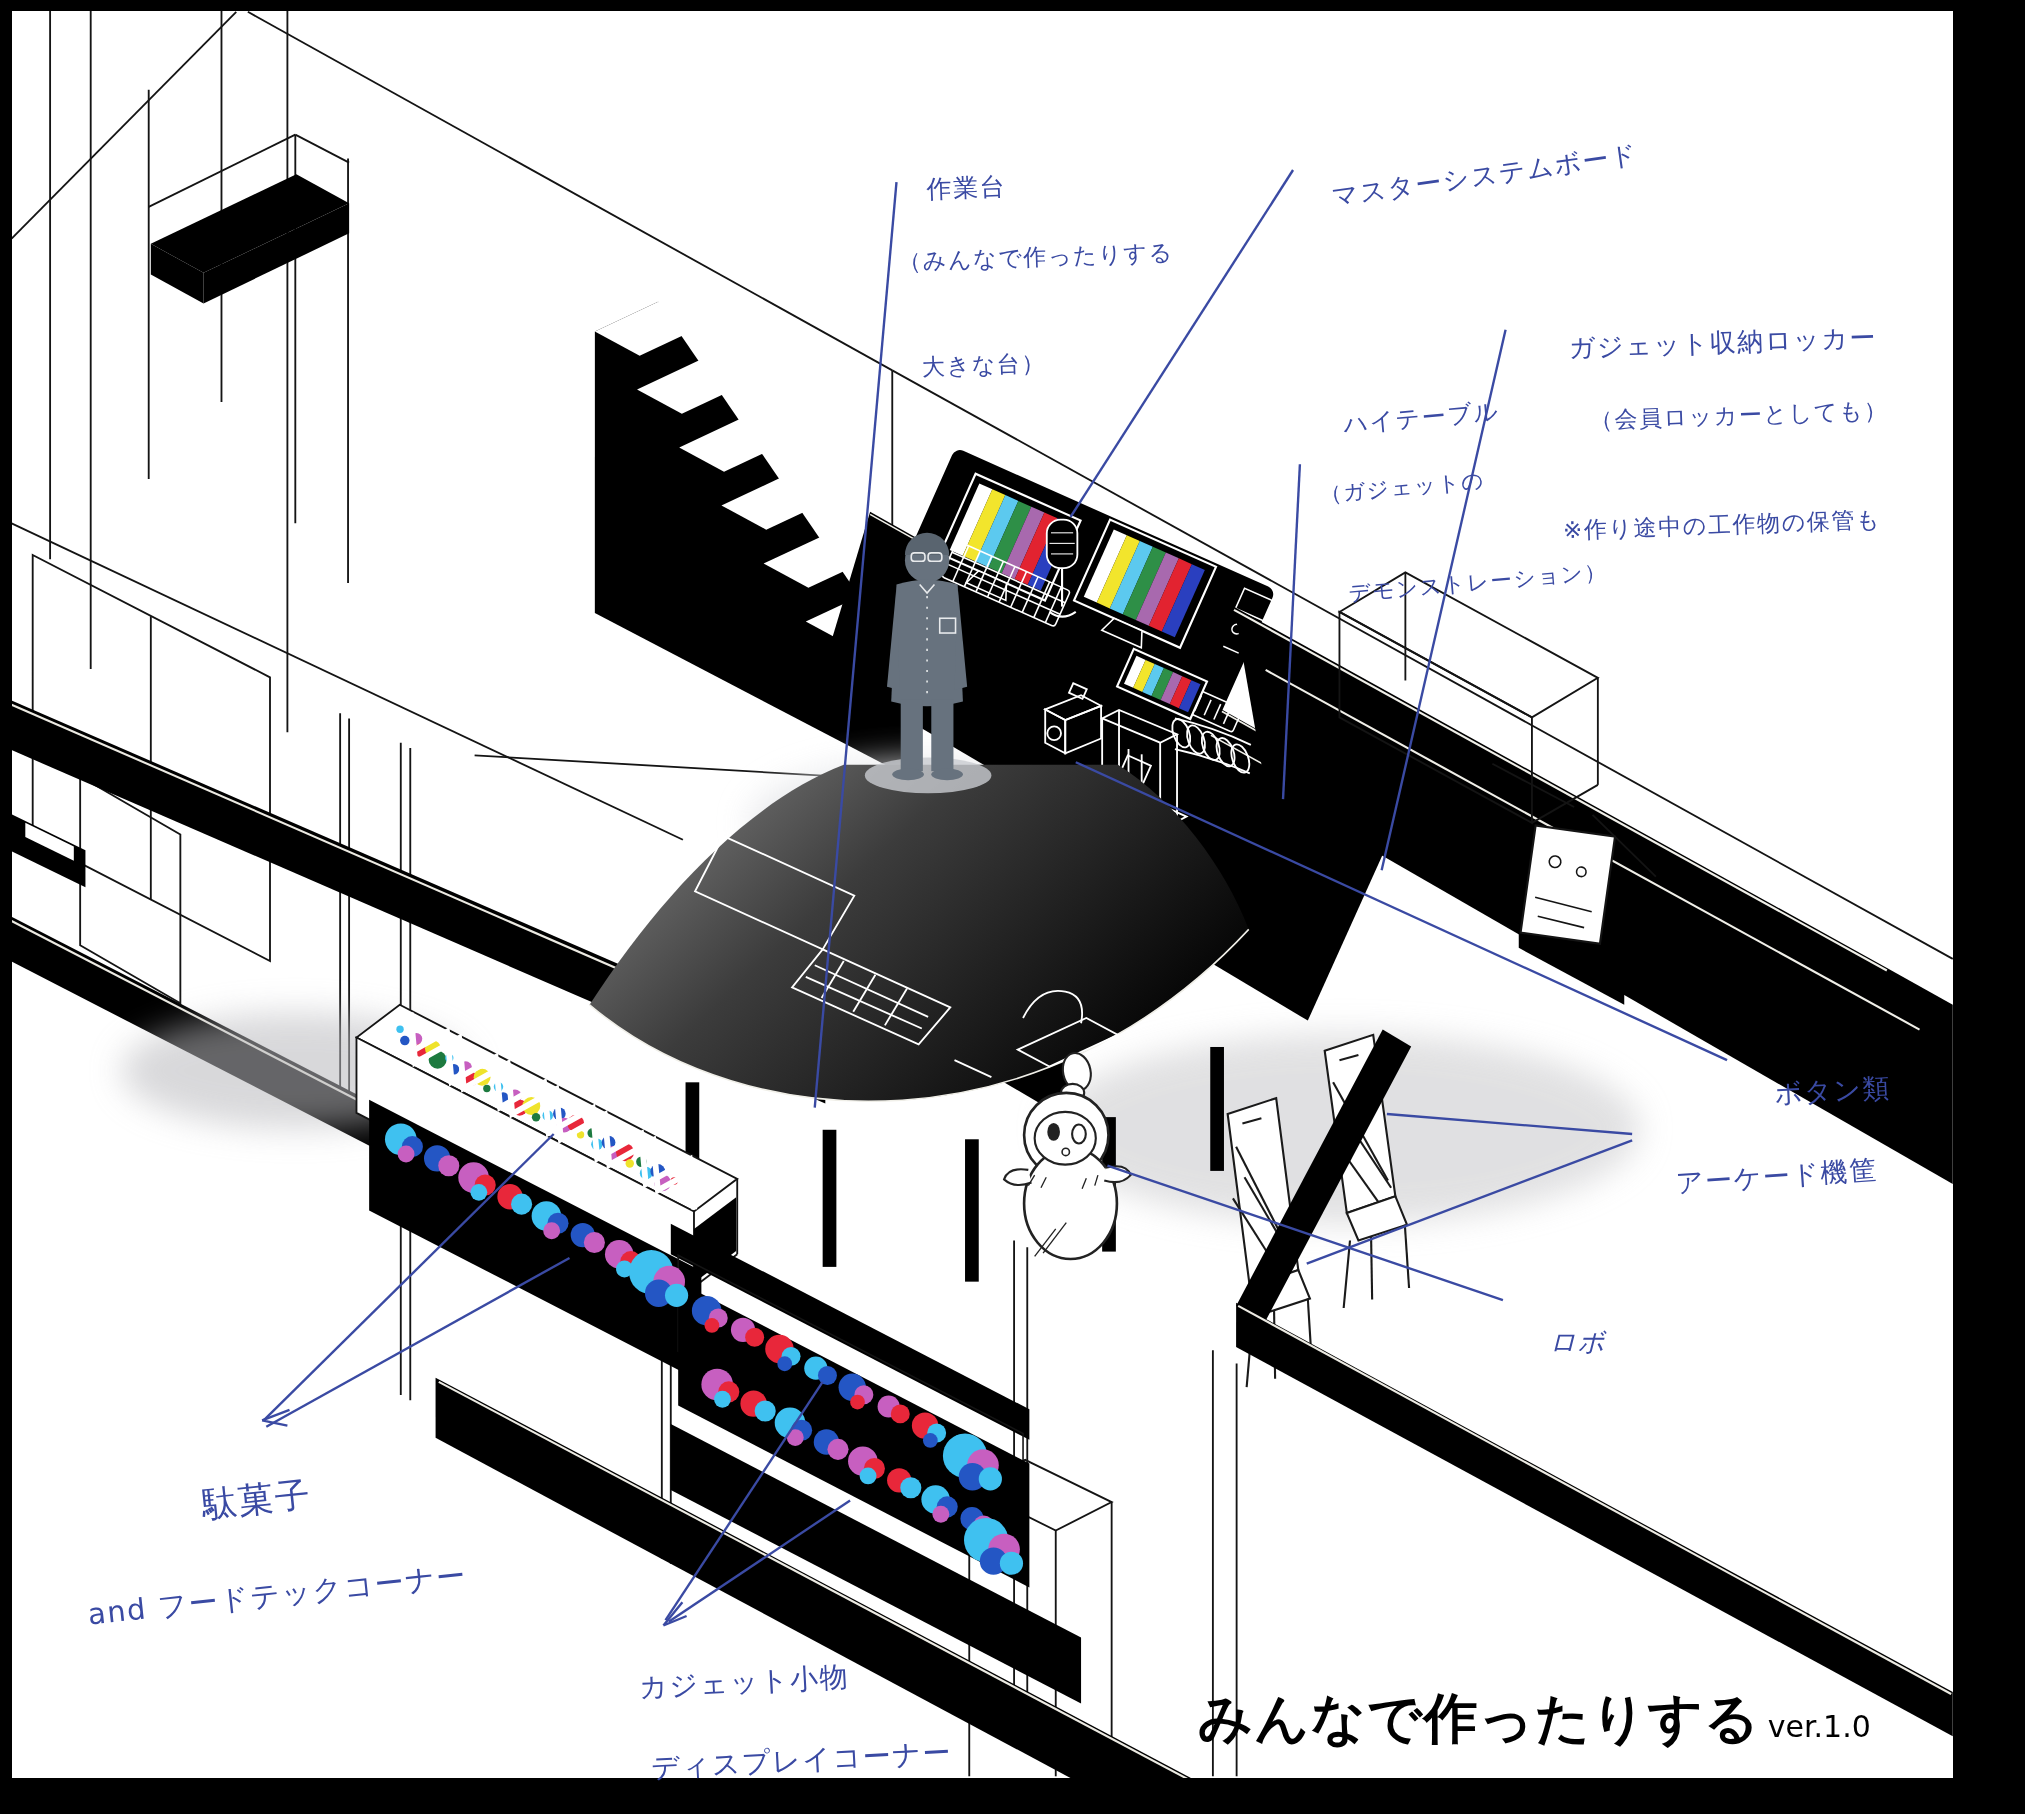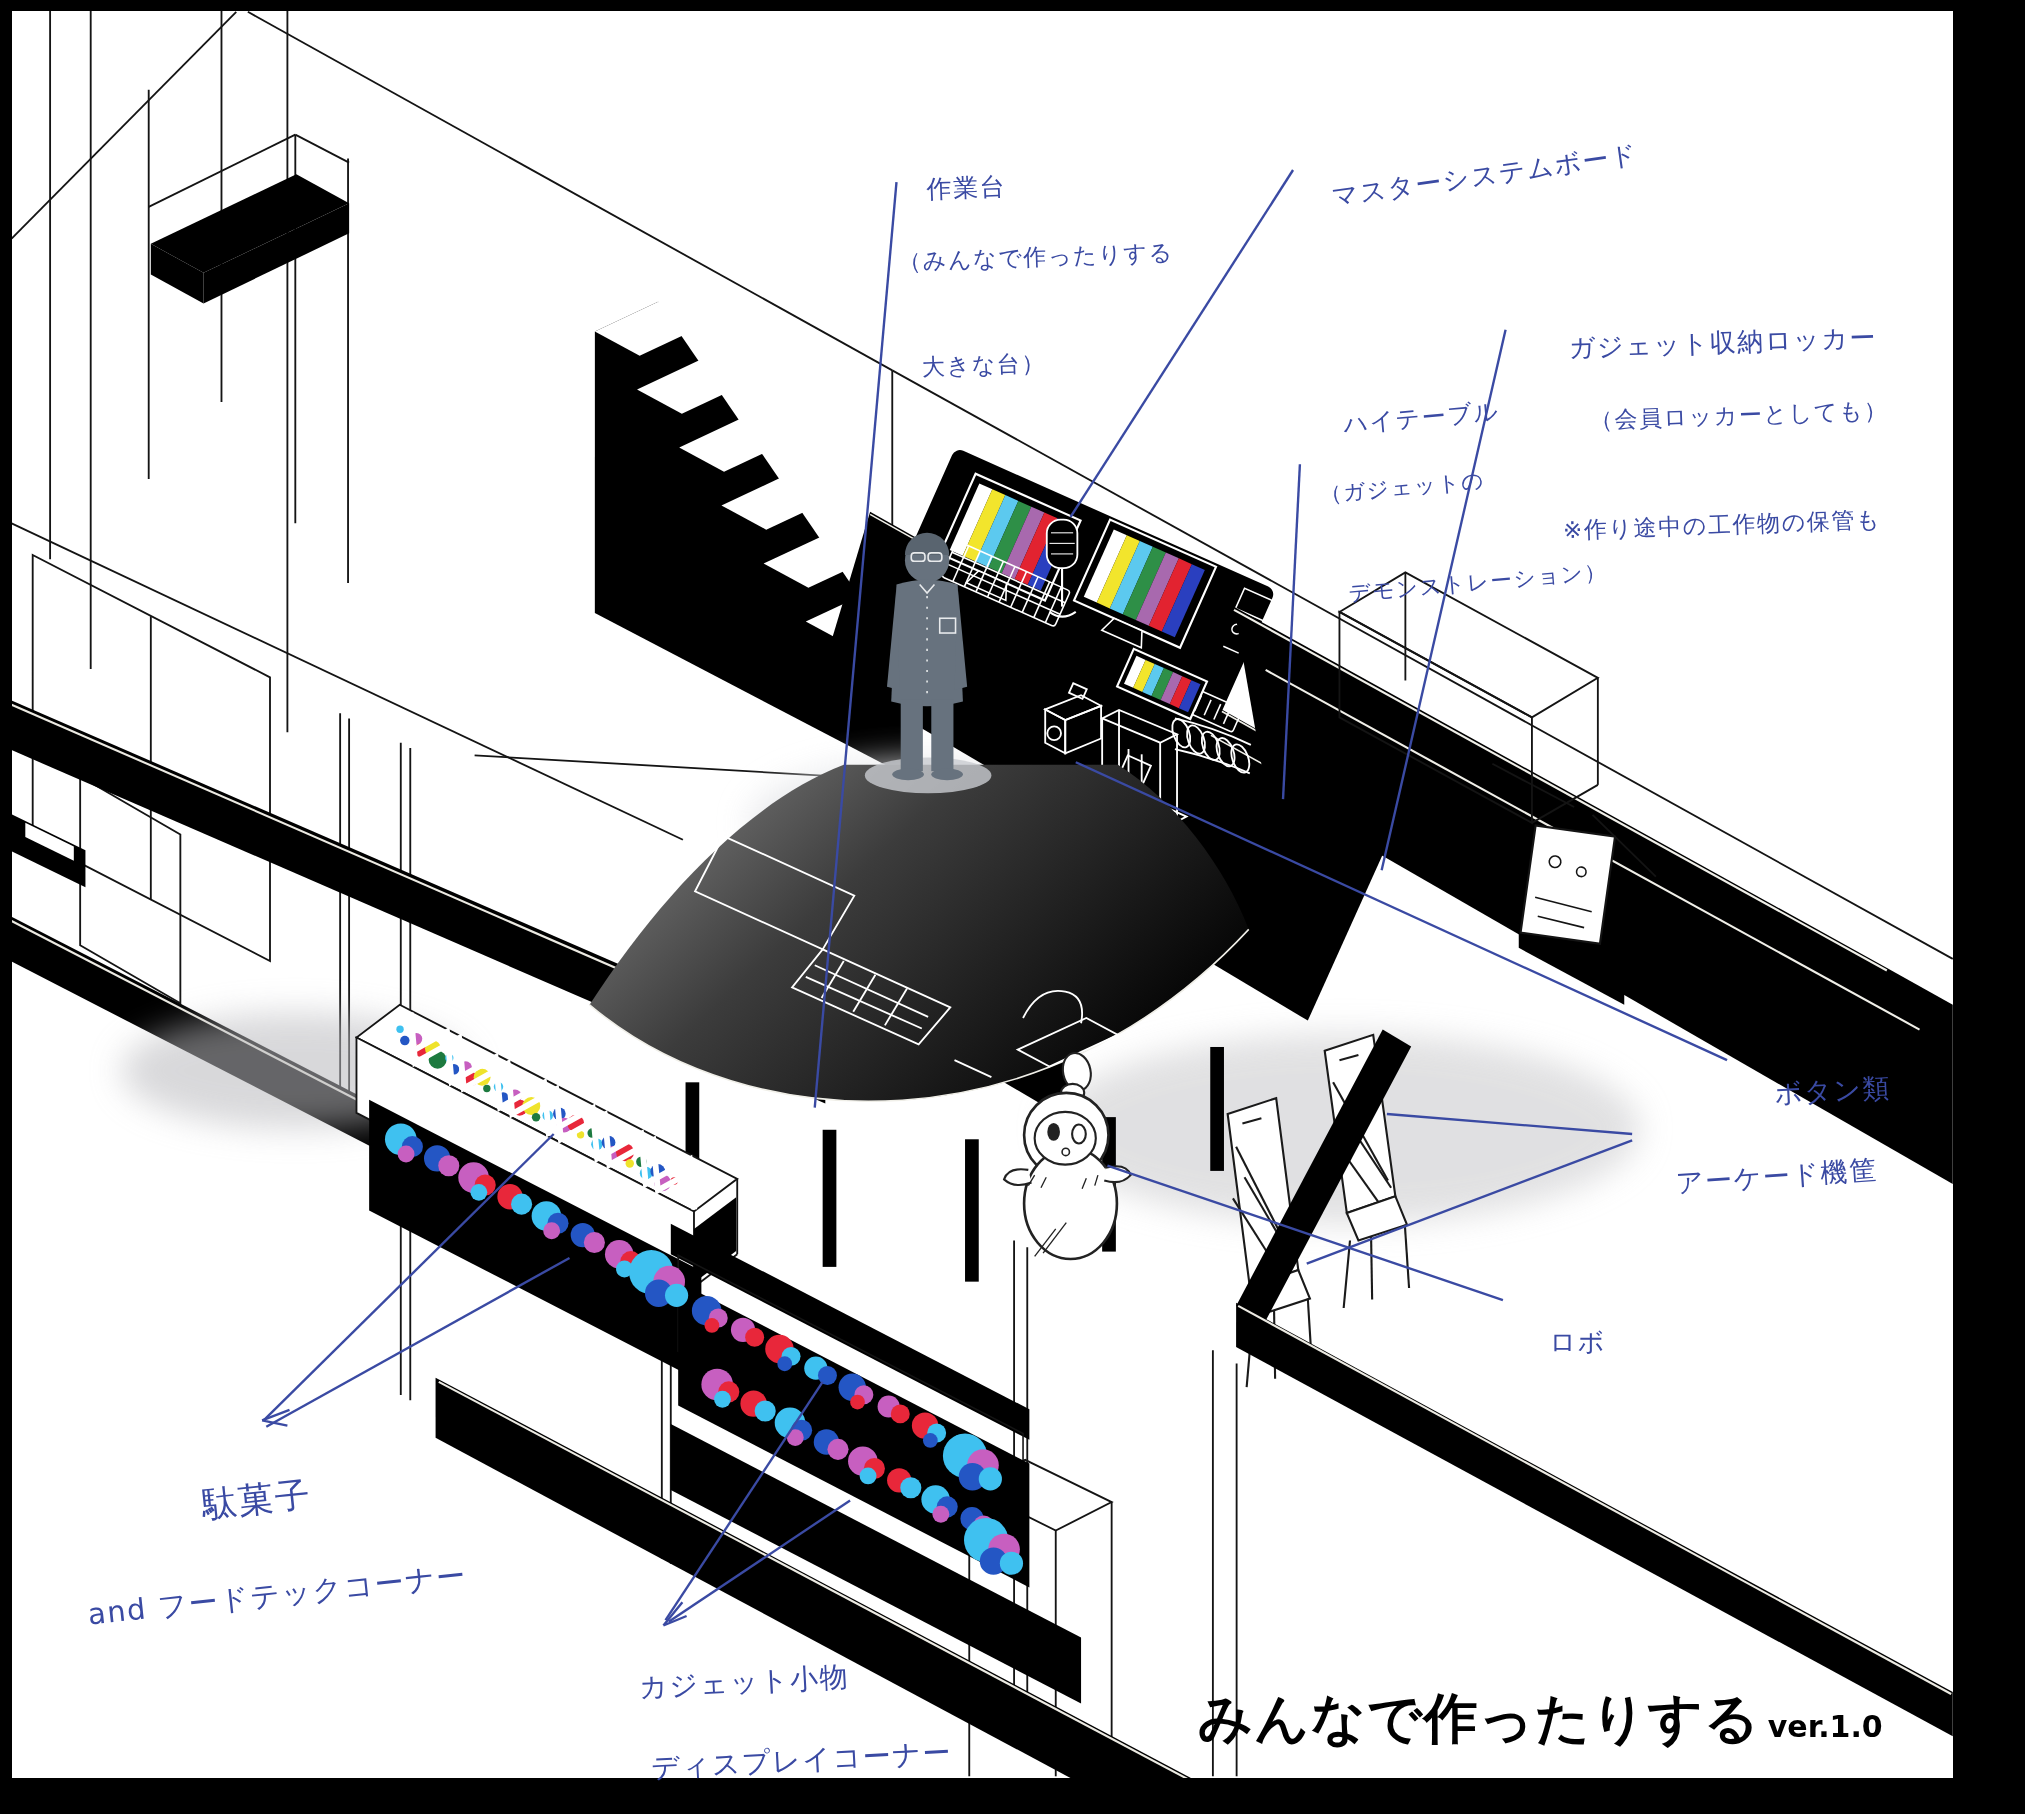--- a/index.html
+++ b/index.html
@@ -17,32 +17,32 @@
   .ann .note{display:block;}
   #ann-workbench{left:892px;top:132px;font-size:25px;transform:rotate(-2deg);}
   #ann-workbench .note{font-size:23px;}
   #ann-master{left:1291px;top:122px;font-size:26px;transform:rotate(-8deg);}
   #ann-hightable{left:1315px;top:363px;font-size:24px;transform:rotate(-5deg);}
   #ann-hightable .note{font-size:21.6px;}
   #ann-locker{left:1533px;top:287px;font-size:26px;transform:rotate(-2deg);}
   #ann-locker .note{font-size:23px;}
   #ann-buttons{left:1734px;top:1033px;font-size:27px;transform:rotate(-3deg);}
   #ann-arcade{left:1635px;top:1119px;font-size:27px;transform:rotate(-4deg);}
-  #ann-robot{left:1510px;top:1286px;font-size:26px;}
+  #ann-robot{left:1510px;top:1286px;font-size:26px;font-style:italic;}
   #ann-dagashi{left:158px;top:1418px;font-size:35px;transform:rotate(-6deg);}
   #ann-dagashi .note{font-size:29px;margin-left:-74px;}
   #ann-gadget{left:600px;top:1620px;font-size:28px;transform:rotate(-3deg);}
   #ann-gadget .note{margin-left:50px;}
   .indent1{padding-left:7.4px;}
   .indent2{padding-left:27.4px;}
   .indent3{padding-left:58px;}
   
   #title{position:absolute;left:1198px;top:1683px;width:696px;color:#000;white-space:nowrap;}
   #title .t-main{font-size:54px;font-weight:bold;letter-spacing:1.1px;}
-  #title .t-ver{font-size:30px;font-weight:bold;margin-left:7.4px;}
+  #title .t-ver{font-size:30px;font-weight:normal;margin-left:7.4px;}
 </style>
 </head>
 <body>
 
 <div id="stage">
 
   <svg id="art" width="2025" height="1815" viewBox="0 0 3840 3441">
     <defs>
       <linearGradient id="tableGrad" x1="0" y1="0" x2="1" y2="0.55">
         <stop offset="0" stop-color="#8a8a8a"></stop>

